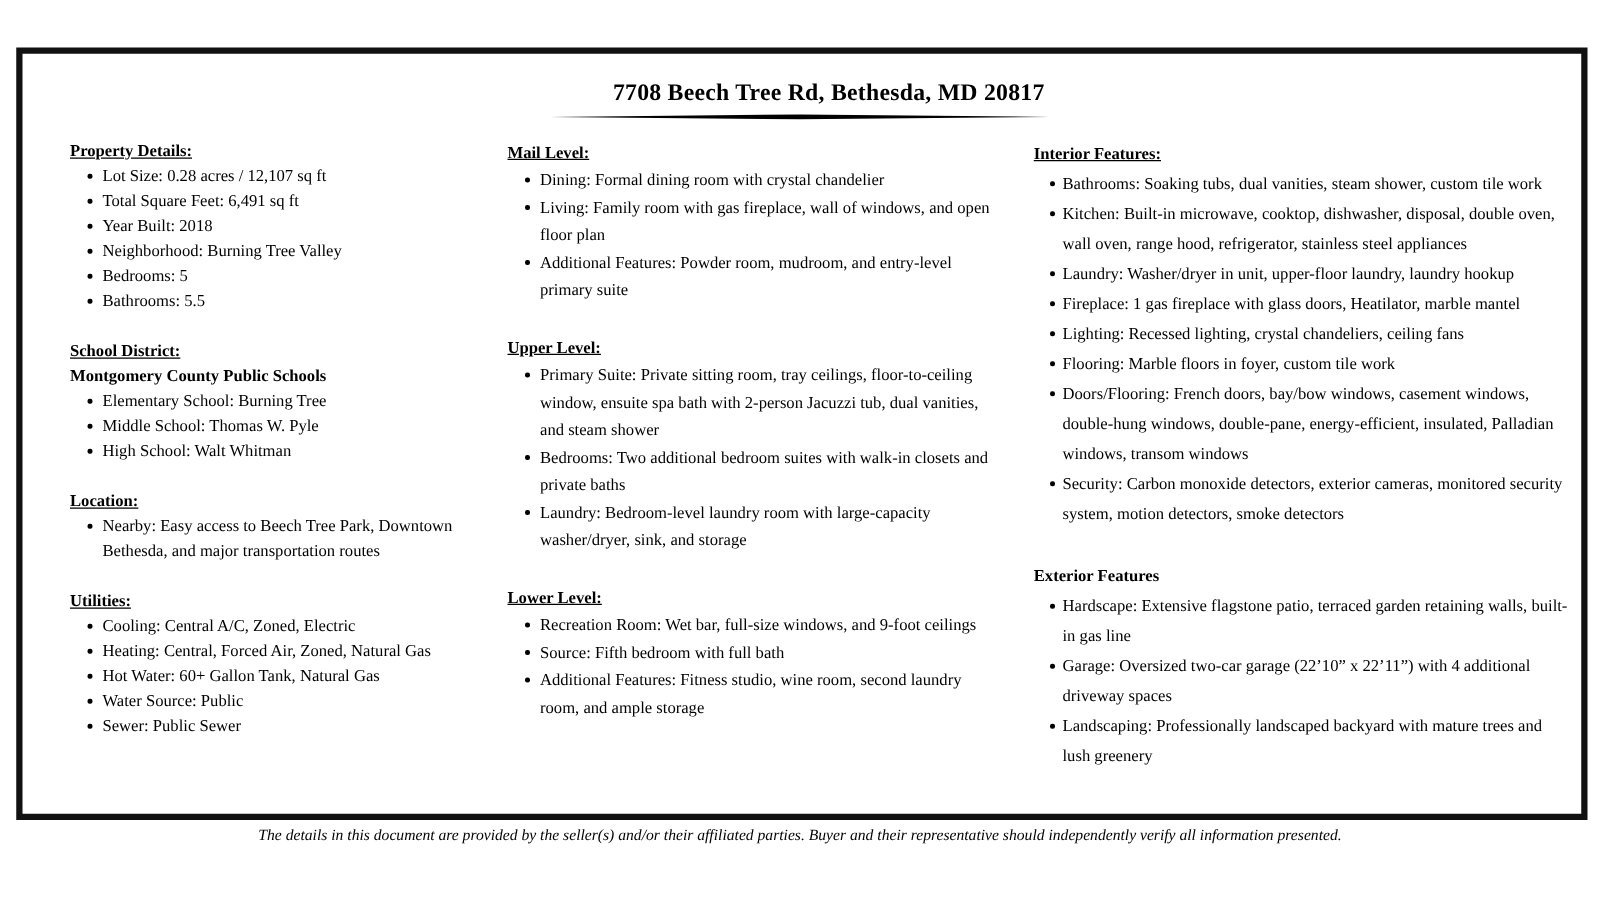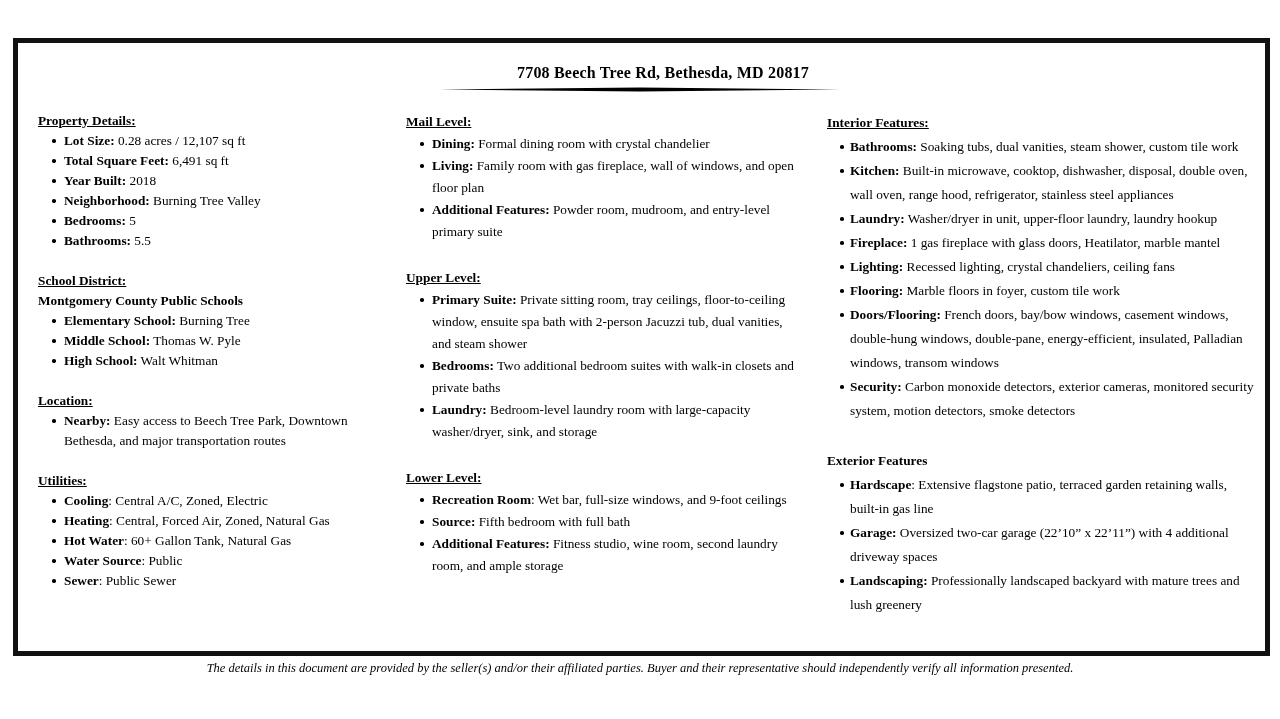--- a/index.html
+++ b/index.html
@@ -5,39 +5,39 @@
   html, body { margin: 0; padding: 0; background: #ffffff; }
   body {
     width: 1280px; height: 719px; position: relative; overflow: hidden;
     font-family: "Liberation Serif", serif; color: #000;
   }
   .frame {
     position: absolute; left: 13px; top: 38px; width: 1257px; height: 618px;
     box-sizing: border-box; border: 5px solid #111; background: #fff;
   }
   .header { position: absolute; left: 0; top: 64px; width: 1280px; text-align: center; }
-  .title { font-size: 16px; font-weight: bold; letter-spacing: 0.2px; padding-left: 46px; }
+  .title { font-size: 19px; font-weight: bold; letter-spacing: 0.2px; padding-left: 46px; }
   .rule { display: block; margin: 4px auto 0 auto; }
   .col { position: absolute; top: 111px; font-size: 13.3px; }
-  .col1 { left: 38px;  width: 360px; line-height: 20px; }
+  .col1 { left: 56px;  width: 360px; line-height: 20px; }
   .col2 { left: 406px; width: 388px; line-height: 22px; }
   .col3 { left: 827px; width: 427px; line-height: 24px; }
   .sec + .sec { margin-top: 20px; }
   .col2 .sec + .sec { margin-top: 24px; }
   .col3 .sec + .sec { margin-top: 26px; }
   .h { font-weight: bold; text-decoration: underline; }
   .h.nou { text-decoration: none; }
   .sub { font-weight: bold; }
   .item { position: relative; padding-left: 26px; }
   .col3 .item { padding-left: 23px; }
   .dot { position: absolute; left: 14px; top: 8px; width: 3.5px; height: 3.5px;
          border-radius: 50%; background: #000; }
   .col2 .dot { top: 9px; }
   .col3 .dot { top: 10px; left: 13px; }
-  .lbl { font-weight: bold; }
+  .lbl { font-weight: normal; }
   .footer { position: absolute; left: 0; top: 661px; width: 1280px; text-align: center;
             font-style: italic; font-size: 12.5px; }
 </style>
 </head>
 <body>
 
 <div class="frame"></div>
 
 <div class="header">
   <div class="title">7708 Beech Tree Rd, Bethesda, MD 20817</div>

